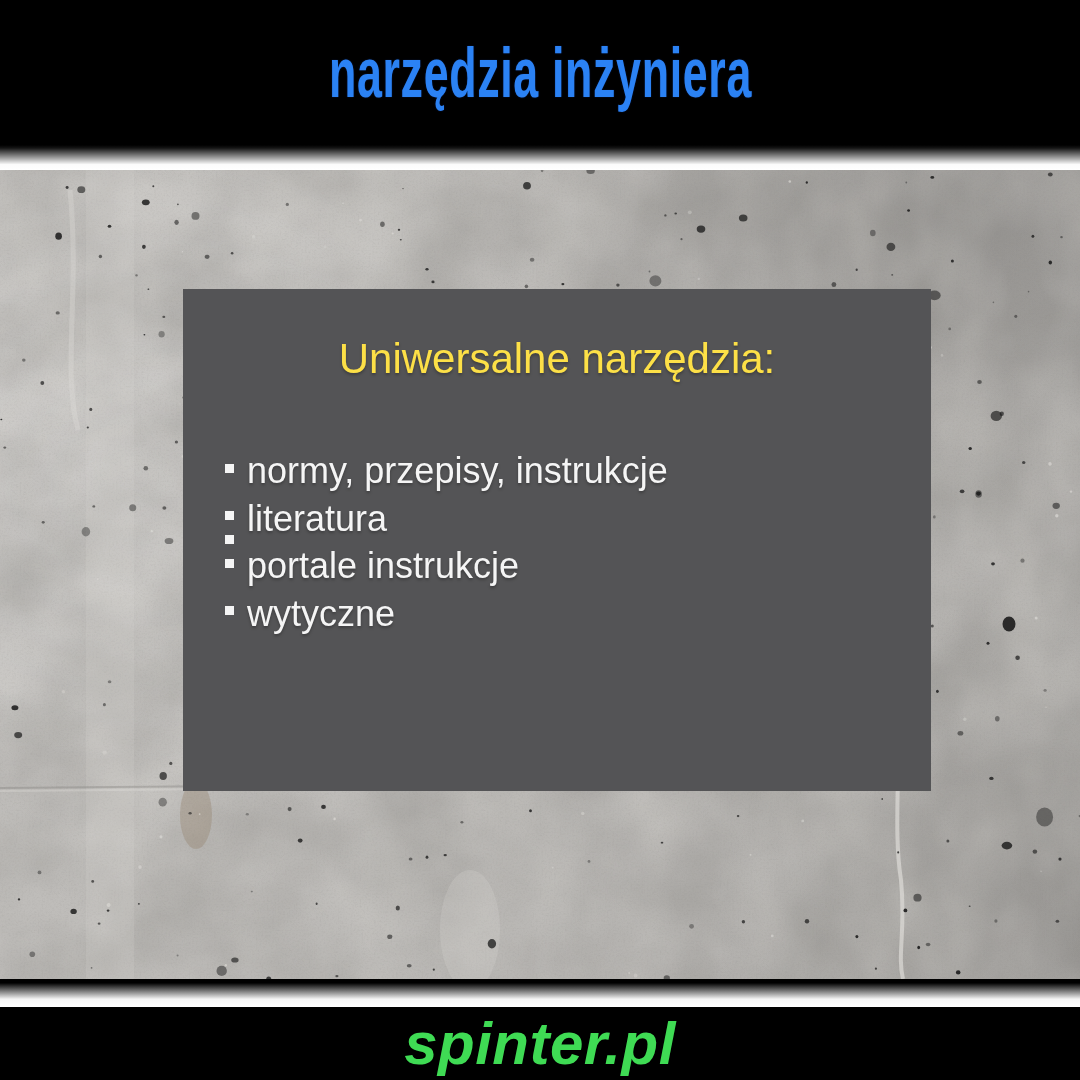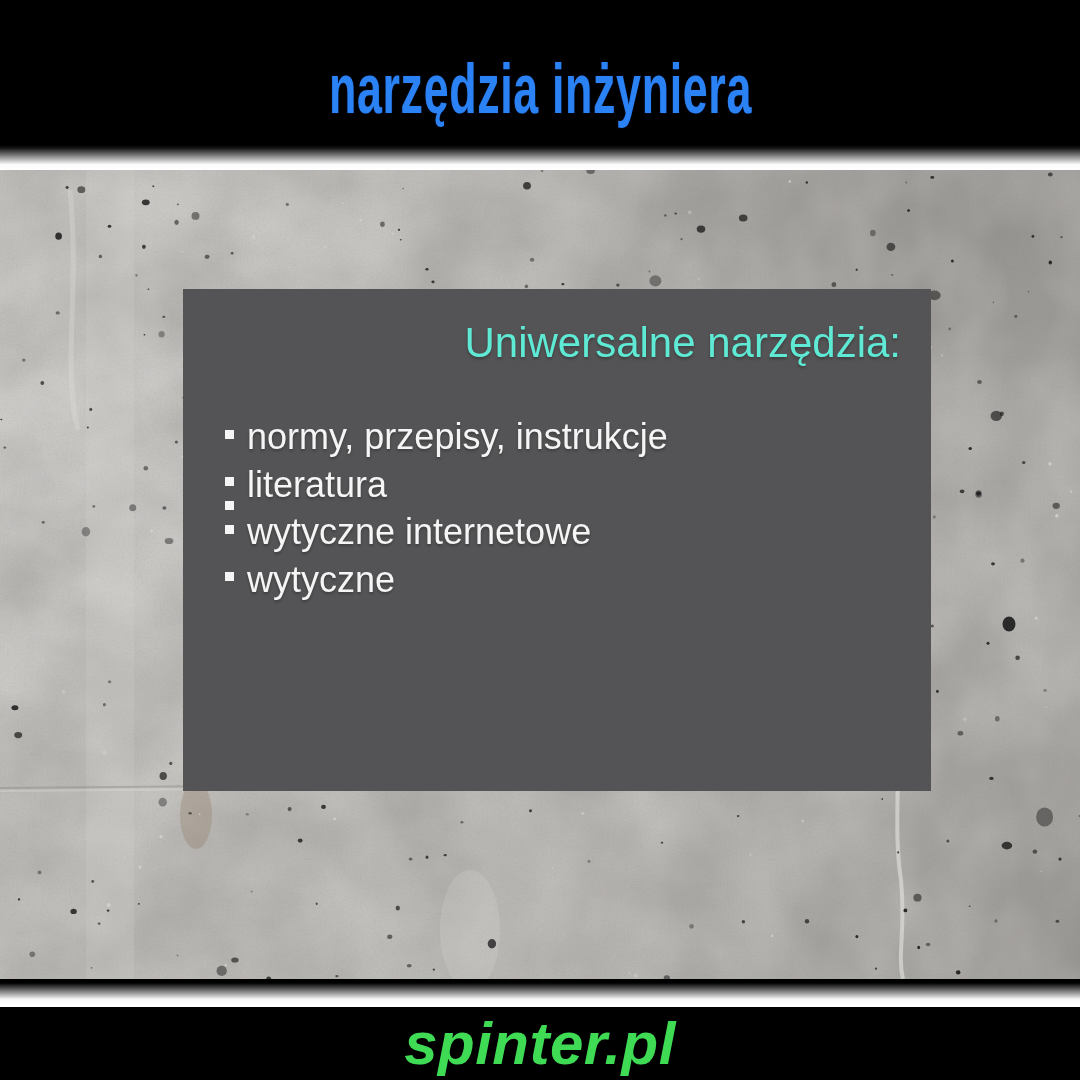--- a/index.html
+++ b/index.html
@@ -3,21 +3,21 @@
 <meta charset="utf-8">
 <style>
   html,body{margin:0;padding:0;background:#000;}
   .canvas{
     position:relative;width:1080px;height:1080px;overflow:hidden;
     background:#000;font-family:"Liberation Sans",sans-serif;
     --blue:#2b82f4; --green:#3fdb54; --panel:#545456; --panel-text:#f5f5f5;
   }
   
   .band{position:absolute;left:0;width:100%;background:#000;display:flex;align-items:center;justify-content:center;}
-  .band.top{top:16px;height:145px;}
+  .band.top{top:0;height:145px;}
   .header-title{
     display:inline-block;font-size:70px;font-weight:bold;white-space:nowrap;
     color:var(--blue);transform:scaleX(.64);transform-origin:center;
     letter-spacing:1px;text-shadow:0 0 2px rgba(20,60,160,.5);
   }
   
   .stripe{position:absolute;left:0;width:100%;}
   .stripe-top{top:145px;height:25px;background:linear-gradient(to bottom,#000 0%,#141414 12%,#fbfbfb 78%,#fff 100%);}
   .stripe-bottom{top:979px;height:28px;background:linear-gradient(to bottom,#000 0%,#000 14%,#f6f6f6 72%,#fff 100%);}
   
@@ -30,24 +30,24 @@
       linear-gradient(112deg,#c4c2bf 0%,#b8b6b3 55%,#a9a7a4 100%);
   }
   #texture{position:absolute;top:0;left:0;width:1080px;height:809px;display:block;}
   
   .panel{
     position:absolute;left:183px;top:119px;width:748px;height:502px;
     background:var(--panel);box-sizing:border-box;padding:26px 30px 0;
     color:var(--panel-text);
   }
   .panel h2{
-    margin:0;font-size:42px;font-weight:400;line-height:56px;text-align:right;
-    color:#5eead4;text-shadow:0 2px 3px rgba(0,0,0,.28);white-space:nowrap;
-  }
-  .panel ul{list-style:none;margin:42px 0 0;padding:0 0 0 12px;font-size:36px;font-weight:400;}
+    margin:16px;font-size:42px;font-weight:400;line-height:56px;text-align:center;
+    color:#fde047;text-shadow:0 2px 3px rgba(0,0,0,.28);white-space:nowrap;
+  }
+  .panel ul{list-style:none;margin:60px 0 0;padding:0 0 0 12px;font-size:36px;font-weight:400;}
   .panel .line{
     position:relative;padding-left:22px;line-height:47.5px;white-space:nowrap;
     text-shadow:0 2px 3px rgba(0,0,0,.28);
   }
   .panel .bullet{
     position:absolute;left:0;top:50%;margin-top:-7px;width:9px;height:9px;
     background:var(--panel-text);
   }
   
   .band.bottom{top:1007px;height:73px;}
@@ -459,21 +459,21 @@
           <li>
             <div class="line"><span class="bullet"></span><span>literatura</span></div>
           </li>
           <li>
             <div class="line"><span class="bullet"></span></div>
           </li>
           <li>
             <div class="line"><span class="bullet"></span></div>
           </li>
           <li>
-            <div class="line"><span class="bullet"></span><span>wytyczne internetowe</span></div>
+            <div class="line"><span class="bullet"></span><span>portale instrukcje</span></div>
           </li>
           <li>
             <div class="line"><span class="bullet"></span><span>wytyczne</span></div>
           </li>
         </ul>
     </section>
   </div>
 
   <div class="stripe stripe-bottom"></div>
 

